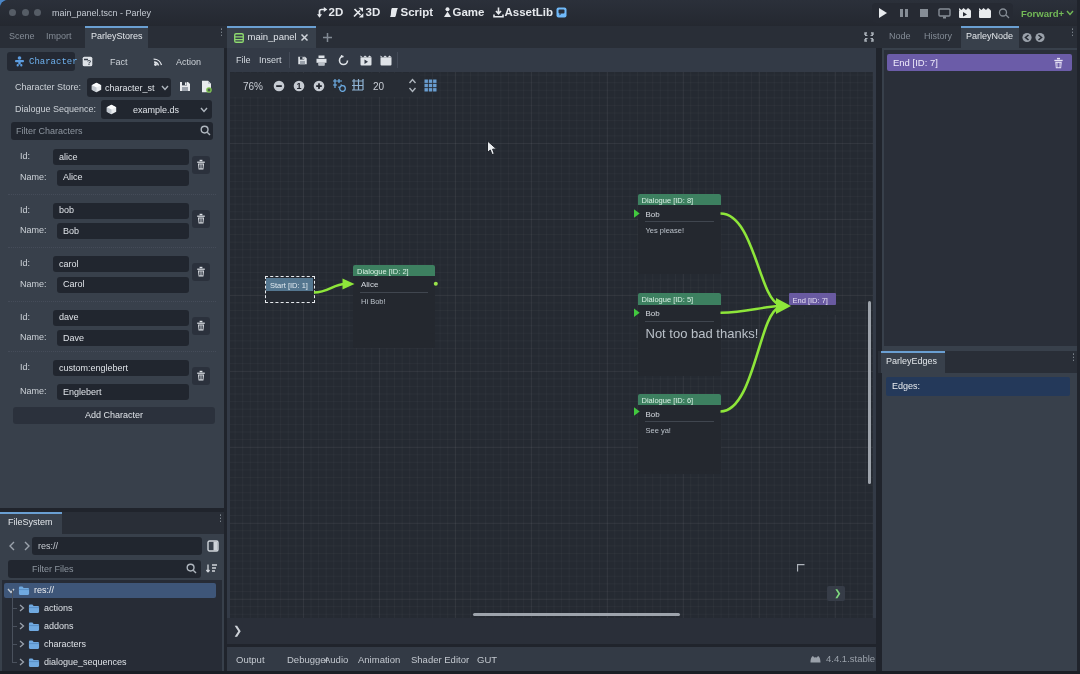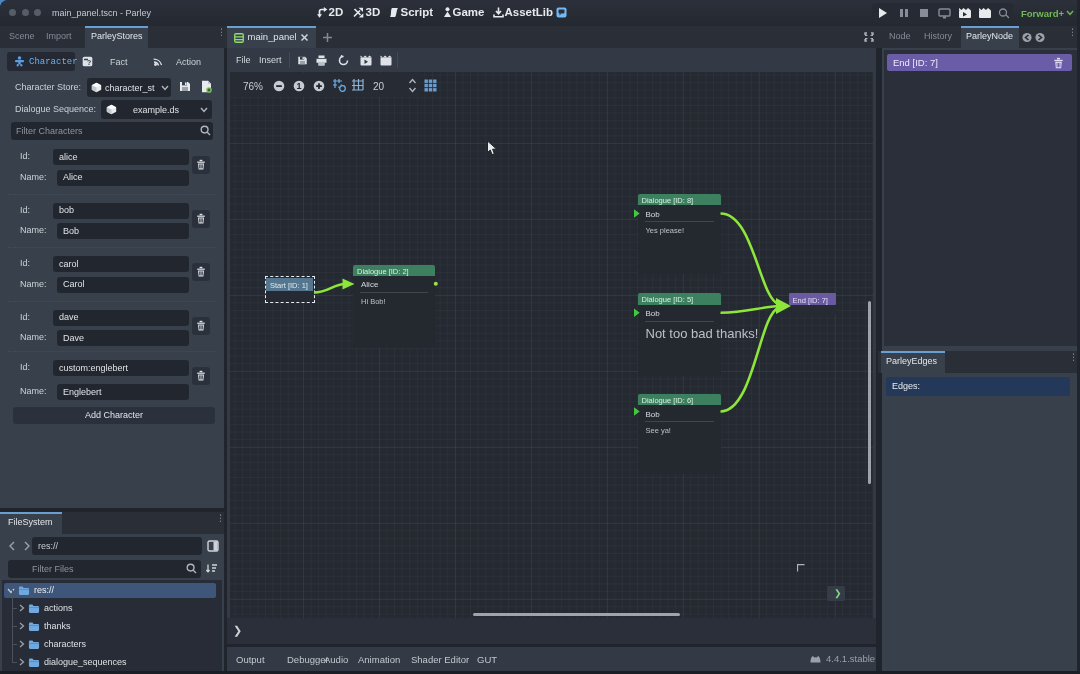--- a/index.html
+++ b/index.html
@@ -354,21 +354,21 @@
       <div class="abs txt" style="left:44px;top:602.5px;font-size:9px;color:#dde1e6;">actions</div>
       <div class="abs" style="left:12px;top:626px;width:5px;height:1px;background:#4a515d;"></div>
       <div class="abs" style="left:12px;top:608px;width:1px;height:18px;background:#4a515d;"></div>
       <svg class="abs" style="left:19px;top:622px;" width="6" height="8" viewBox="0 0 6 8">
         <path d="M1 1 L4.5 4 L1 7" fill="none" stroke="#9ba2ac" stroke-width="1.3"></path>
       </svg>
       <svg class="abs" style="left:28px;top:621px;" width="12" height="11" viewBox="0 0 13 11">
         <path d="M1 2.5 a1.2 1.2 0 0 1 1.2 -1.2 h2.6 l1.3 1.6 h4.7 a1.2 1.2 0 0 1 1.2 1.2 v5 a1.2 1.2 0 0 1 -1.2 1.2 h-8.6 a1.2 1.2 0 0 1 -1.2 -1.2 z" fill="#70a9e0"></path>
         <path d="M1 4.5 h11" stroke="#5288bd" stroke-width="0.8"></path>
       </svg>
-      <div class="abs txt" style="left:44px;top:620.5px;font-size:9px;color:#dde1e6;">thanks</div>
+      <div class="abs txt" style="left:44px;top:620.5px;font-size:9px;color:#dde1e6;">addons</div>
       <div class="abs" style="left:12px;top:644px;width:5px;height:1px;background:#4a515d;"></div>
       <div class="abs" style="left:12px;top:626px;width:1px;height:18px;background:#4a515d;"></div>
       <svg class="abs" style="left:19px;top:640px;" width="6" height="8" viewBox="0 0 6 8">
         <path d="M1 1 L4.5 4 L1 7" fill="none" stroke="#9ba2ac" stroke-width="1.3"></path>
       </svg>
       <svg class="abs" style="left:28px;top:639px;" width="12" height="11" viewBox="0 0 13 11">
         <path d="M1 2.5 a1.2 1.2 0 0 1 1.2 -1.2 h2.6 l1.3 1.6 h4.7 a1.2 1.2 0 0 1 1.2 1.2 v5 a1.2 1.2 0 0 1 -1.2 1.2 h-8.6 a1.2 1.2 0 0 1 -1.2 -1.2 z" fill="#70a9e0"></path>
         <path d="M1 4.5 h11" stroke="#5288bd" stroke-width="0.8"></path>
       </svg>
       <div class="abs txt" style="left:44px;top:638.5px;font-size:9px;color:#dde1e6;">characters</div>

